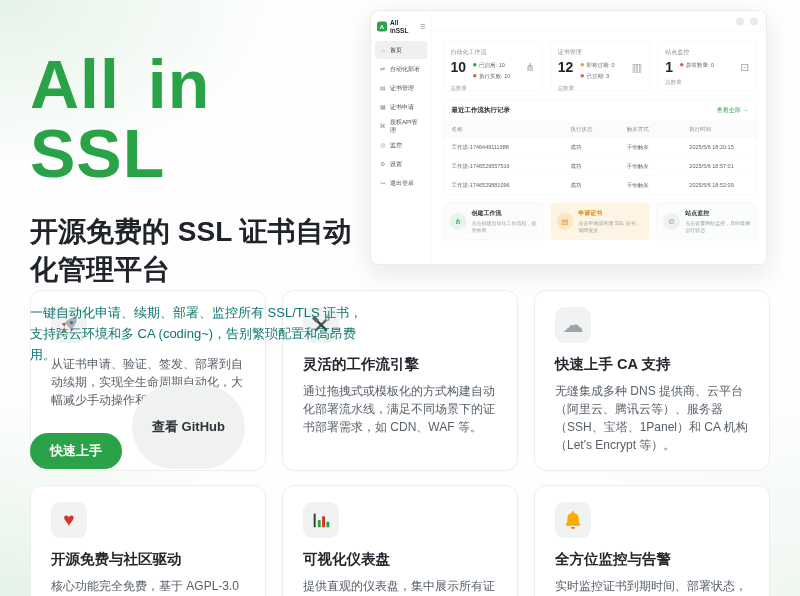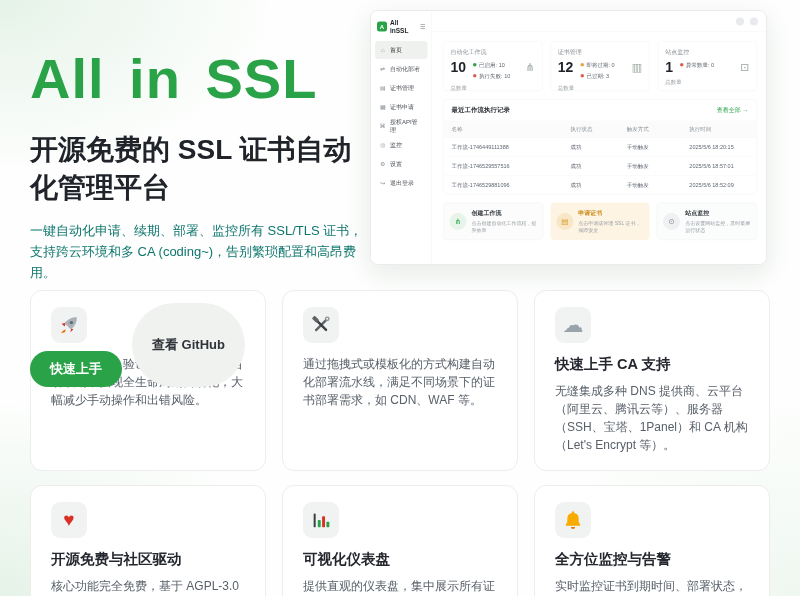--- a/index.html
+++ b/index.html
@@ -8,21 +8,21 @@
     font-family:"Liberation Sans","DejaVu Sans",sans-serif;
     color:#1f2329;
     background:
       radial-gradient(420px 260px at 0% 0%, rgba(58,160,82,0.12), transparent 65%),
       radial-gradient(420px 300px at 0% 100%, rgba(58,160,82,0.12), transparent 65%),
       radial-gradient(420px 300px at 100% 100%, rgba(58,160,82,0.07), transparent 65%),
       #fdfefd;
   }
   .hero { position:relative; height:272px; }
   .hero-left { position:absolute; left:30px; top:50px; width:340px; }
-  .hero-title { font-size:56px; font-weight:bold; color:#2aa348; line-height:1.02; letter-spacing:1px; word-spacing:8px; }
+  .hero-title { font-size:68px; font-weight:bold; color:#2aa348; line-height:1.02; letter-spacing:1px; word-spacing:8px; }
   .hero-subtitle { margin-top:24px; font-size:28px; font-weight:bold; color:#20242a; }
   .hero-desc { margin-top:13px; font-size:13px; line-height:1.62; color:#0f766e; width:338px; }
   .btn-row { margin-top:20px; display:flex; gap:10px; }
   .btn { border:none; border-radius:999px; padding:9px 20px; font-size:13px; font-weight:bold;
          font-family:inherit; background:#f0f2f0; color:#30343a; cursor:pointer; }
   .btn.primary { background:#2aa348; color:#fff;margin-top:48px; }
 
   
   .app-shot { position:absolute; left:370px; top:10px; width:397px; height:255px;
               border-radius:8px; border:1px solid #e9ece9; background:#fff; overflow:hidden;
@@ -286,20 +286,21 @@
     <div class="fcard">
       <div class="ficon">
         <svg width="22" height="22" viewBox="0 0 24 24">
           <rect x="10.8" y="3" width="2.6" height="18" rx="1.3" fill="#5f6368" transform="rotate(45 12 12)"></rect>
           <rect x="10.8" y="3" width="2.6" height="18" rx="1.3" fill="#3c4043" transform="rotate(-45 12 12)"></rect>
           <rect x="2.5" y="3.5" width="7" height="4.4" rx="1" fill="#5f6368" transform="rotate(45 6 5.7)"></rect>
           <circle cx="18.8" cy="5.2" r="2.6" fill="#8a9095"></circle>
           <circle cx="18.8" cy="5.2" r="1.1" fill="#f1f3f2"></circle>
         </svg>
       </div>
+      <h3 class="ftitle">灵活的工作流引擎</h3>
       <p class="fdesc">通过拖拽式或模板化的方式构建自动化部署流水线，满足不同场景下的证书部署需求，如 CDN、WAF 等。</p>
     </div>
 
     <div class="fcard">
       <div class="ficon">
         <span class="glyph-cloud">☁</span>
       </div>
       <h3 class="ftitle">快速上手 CA 支持</h3>
       <p class="fdesc">无缝集成多种 DNS 提供商、云平台（阿里云、腾讯云等）、服务器（SSH、宝塔、1Panel）和 CA 机构（Let's Encrypt 等）。</p>
     </div>

